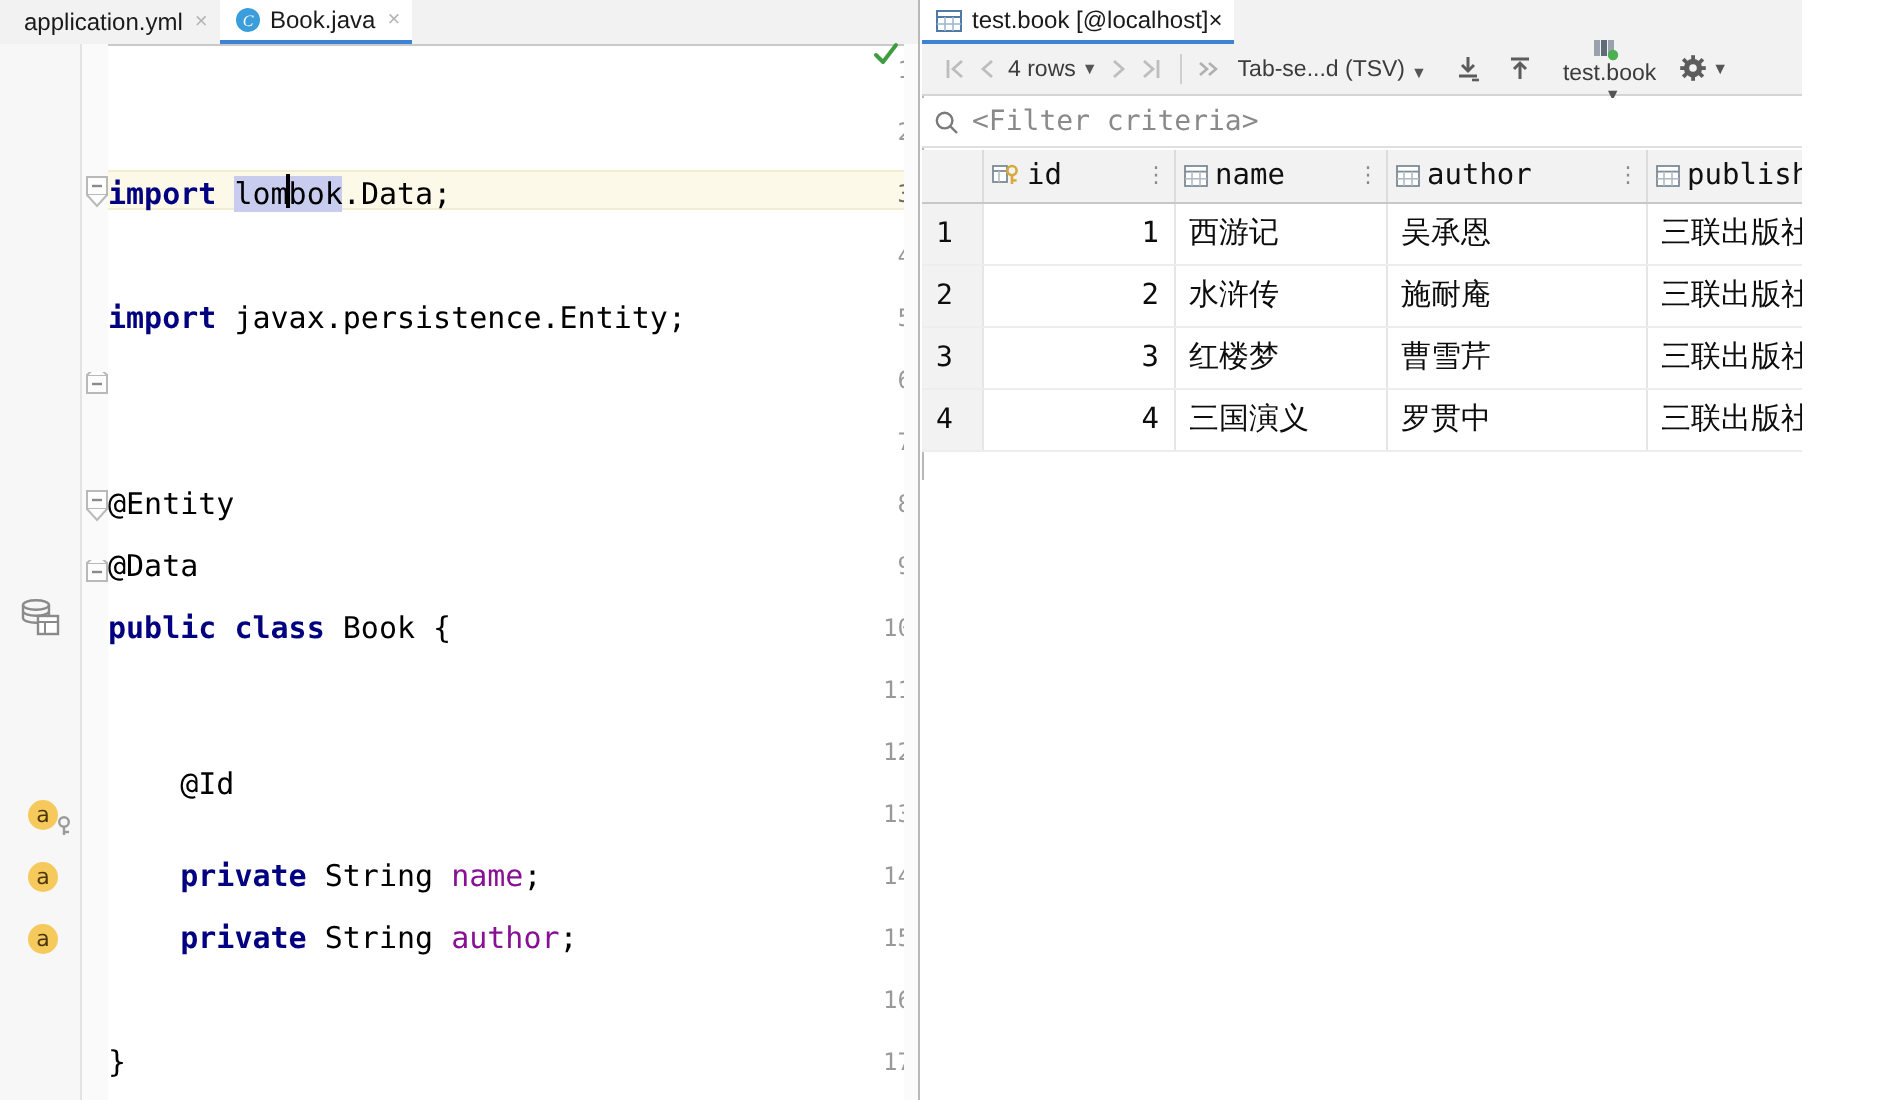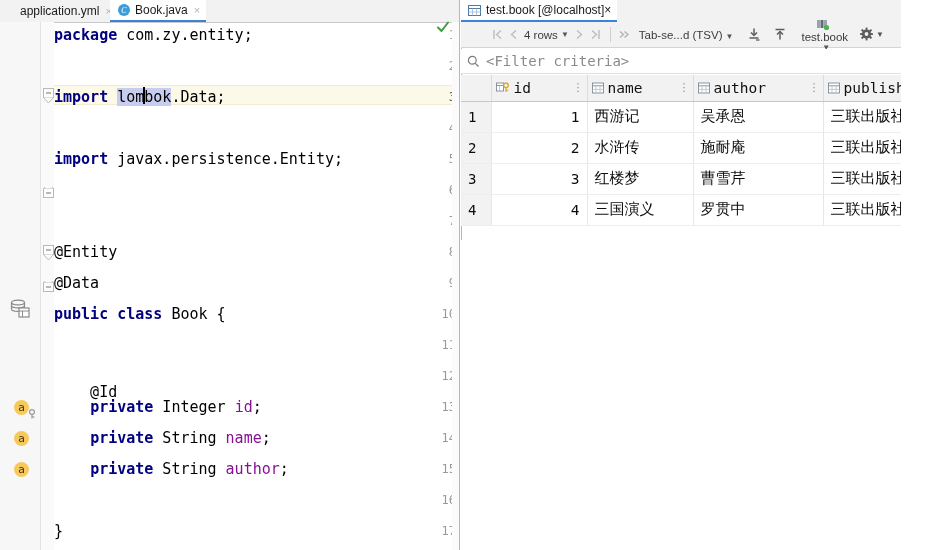--- a/index.html
+++ b/index.html
@@ -145,21 +145,20 @@
     background: #ffffff; border-bottom: 2px solid #3c83d6;
     font-size: 12px; color: #1a1a1a; white-space: nowrap;
     box-sizing: border-box;
   }
   #db-toolbar {
     position: absolute; left: 0; top: 22px; width: 483px; height: 26px;
     background: #f2f2f2; border-bottom: 1px solid #d4d4d4;
     display: flex; align-items: center;
     font-size: 11.5px; color: #3c3c3c;
     box-sizing: border-box;
-    padding-left: 20px;
   }
   .tb-ico { display:flex; align-items:center; justify-content:center;
             color:#6e6e6e; }
   .tb-dis { color: #bdbdbd; }
   .tb-sep { width:1px; height:15px; background:#cfcfcf; margin: 0 6px; }
   .caret { font-size: 8px; color:#555; margin-left:3px; }
 
   #db-filterbar {
     position: absolute; left: 0; top: 49px; width: 483px; height: 25px;
     background: #ffffff; border-bottom: 1px solid #e0e0e0;
@@ -230,21 +229,21 @@
   .colicon { flex: 0 0 auto; display:flex; align-items:center; }
 </style>
 </head>
 <body>
 
 <div id="root">
 
   <div id="editor-pane">
 
     <div id="editor-tabbar">
-      <div class="etab inactive" style="left:12px;">
+      <div class="etab inactive" style="left:4px;">
         <span>application.yml</span>
         <span class="tab-close">×</span>
       </div>
       <div class="etab active" style="left:110px;">
         <span class="tab-ico">
           <span class="javaicon">C</span>
         </span>
         <span>Book.java</span>
         <span class="tab-close">×</span>
       </div>
@@ -328,32 +327,30 @@
     </div>
     <div class="foldmark" style="left:43px;top:278px;">
       <svg width="11" height="11" viewBox="0 0 11 11">
         <rect x="0.5" y="1.5" width="10" height="9" fill="#fdfdfd" stroke="#b9b9b9"></rect>
         <path d="M0.5 1.5 L5.5 -3 L10.5 1.5" fill="#fdfdfd" stroke="#b9b9b9"></path>
         <line x1="3" y1="6" x2="8" y2="6" stroke="#8a8a8a" stroke-width="1.2"></line>
       </svg>
     </div>
 
     <div id="code-layer">
-        <div class="cline" style="top: 3px;"><span class="kw">package</span><span class="pl"> com.zy.entity;</span></div>
         <div class="cline" style="top: 34px;"></div>
         <div class="cline" style="top: 65px;"><span class="kw">import</span><span class="pl"> </span><span class="pl sel">lombok</span><span class="pl">.</span><span class="ann">Data</span><span class="pl">;</span></div>
         <div class="cline" style="top: 96px;"></div>
         <div class="cline" style="top: 127px;"><span class="kw">import</span><span class="pl"> javax.persistence.</span><span class="ann">Entity</span><span class="pl">;</span></div>
         <div class="cline" style="top: 189px;"></div>
         <div class="cline" style="top: 220px;"><span class="ann">@Entity</span></div>
         <div class="cline" style="top: 251px;"><span class="ann">@Data</span></div>
         <div class="cline" style="top: 282px;"><span class="kw">public</span><span class="pl"> </span><span class="kw">class</span><span class="pl"> Book {</span></div>
         <div class="cline" style="top: 313px;"></div>
         <div class="cline" style="top: 360px;"><span class="ann">    @Id</span></div>
-        <div class="cline" style="top: 375px;"><span class="pl">    </span><span class="kw">private</span><span class="pl"> Integer </span><span class="fld">id</span><span class="pl">;</span></div>
         <div class="cline" style="top: 406px;"><span class="pl">    </span><span class="kw">private</span><span class="pl"> String </span><span class="fld">name</span><span class="pl">;</span></div>
         <div class="cline" style="top: 437px;"><span class="pl">    </span><span class="kw">private</span><span class="pl"> String </span><span class="fld">author</span><span class="pl">;</span></div>
         <div class="cline" style="top: 468px;"></div>
         <div class="cline" style="top: 499px;"><span class="pl">}</span></div>
       </div>
 
     <div style="position:absolute;left:143px;top:87px;width:1.5px;height:17px;background:#000;"></div>
 
     <div id="marker-bar"></div>
     <div id="inspect-check">

